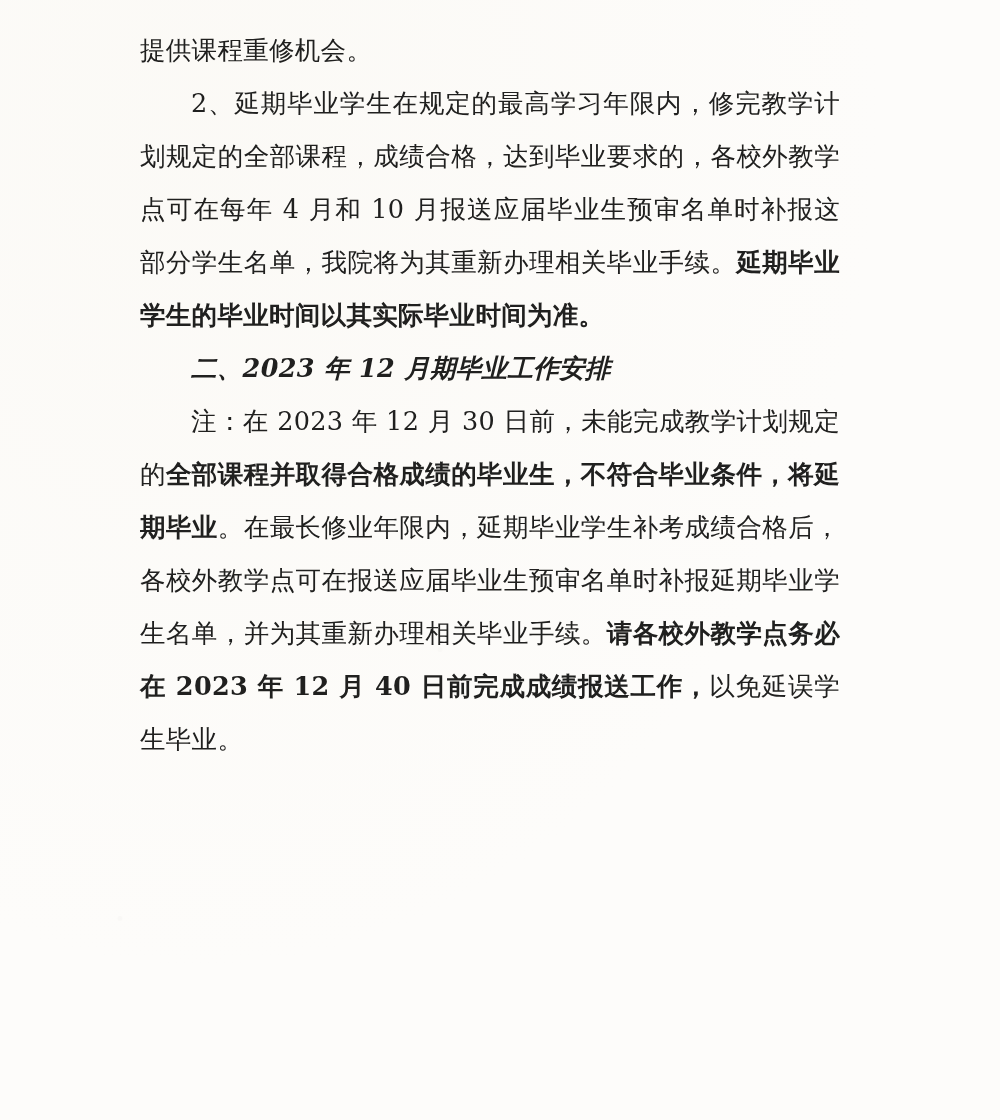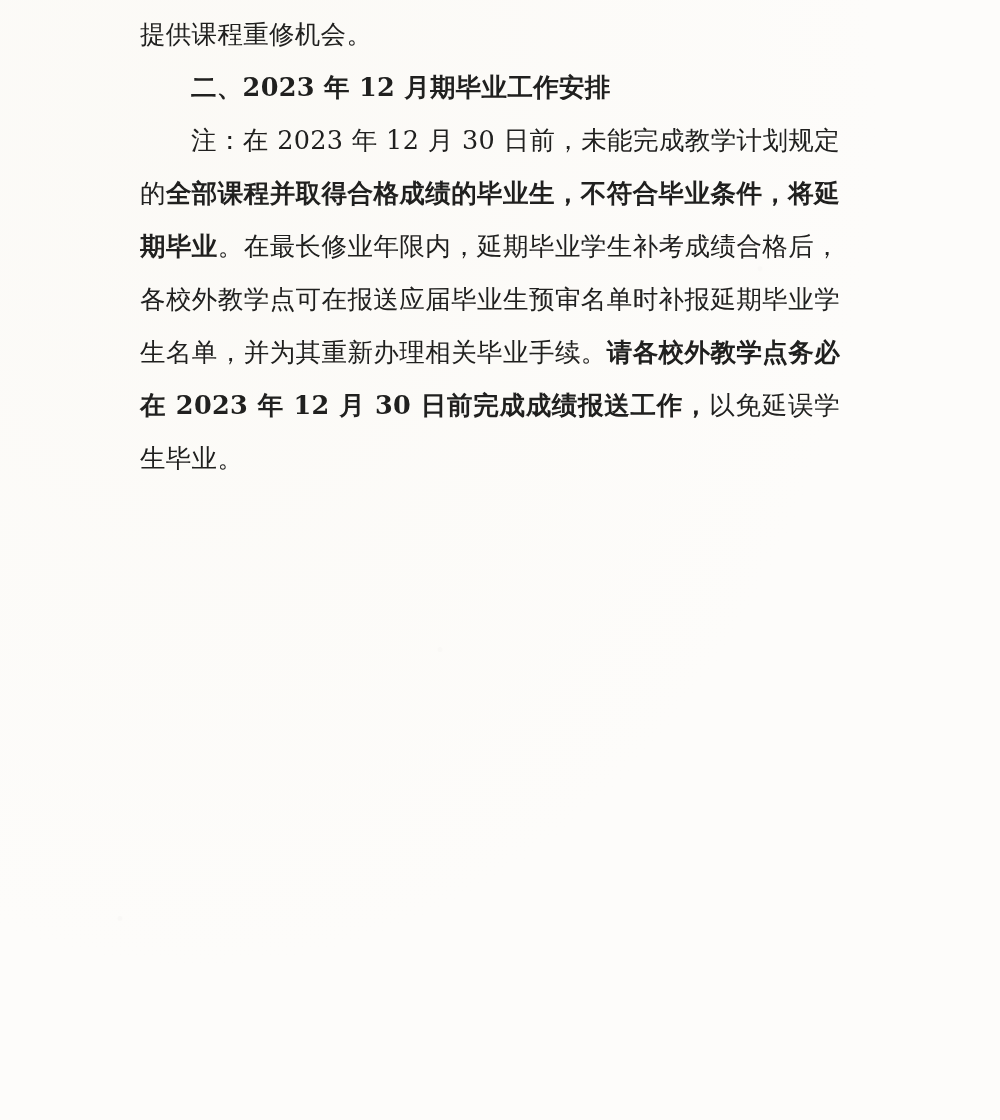--- a/index.html
+++ b/index.html
@@ -12,21 +12,21 @@
     background: #fdfcfa;
     font-family: "DejaVu Serif", "Liberation Serif", serif;
     color: #1a1a1a;
     overflow: hidden;
   }
   .page {
     position: relative;
     width: 1000px;
     height: 1120px;
     box-sizing: border-box;
-    padding: 8px 160px 0 140px;
+    padding: 24px 160px 0 140px;
     background:
       radial-gradient(ellipse at 20% 10%, rgba(250,248,243,0.6), rgba(253,252,250,0) 60%),
       #fdfcfa;
   }
   .doc-body {
     font-size: 25.5px;
     line-height: 53px;
     letter-spacing: 0.3px;
     color: #20201f;
   }
@@ -38,37 +38,39 @@
   }
   p.indent {
     text-indent: 2em;
   }
   .b {
     font-weight: bold;
   }
   .heading {
     font-weight: bold;
     text-indent: 2em;
+    font-style: italic;
   }
   
   .grain {
     position: absolute;
     inset: 0;
     pointer-events: none;
     background-image:
       radial-gradient(circle at 12% 82%, rgba(0,0,0,0.015) 0 2px, transparent 3px),
       radial-gradient(circle at 76% 24%, rgba(0,0,0,0.012) 0 2px, transparent 3px),
       radial-gradient(circle at 44% 58%, rgba(0,0,0,0.010) 0 2px, transparent 3px);
     mix-blend-mode: multiply;
     opacity: 0.8;
   }
 </style>
 </head>
 <body>
 
 <div class="page">
   <div class="doc-body">
       <p><span>提供课程重修机会。</span></p>
+      <p class="indent"><span>2、延期毕业学生在规定的最高学习年限内，修完教学计划规定的全部课程，成绩合格，达到毕业要求的，各校外教学点可在每年 4 月和 10 月报送应届毕业生预审名单时补报这部分学生名单，我院将为其重新办理相关毕业手续。</span><span class="b">延期毕业学生的毕业时间以其实际毕业时间为准。</span></p>
       <p class="heading"><span class="b">二、2023 年 12 月期毕业工作安排</span></p>
-      <p class="indent"><span>注：在 2023 年 12 月 30 日前，未能完成教学计划规定的</span><span class="b">全部课程并取得合格成绩的毕业生，不符合毕业条件，将延期毕业</span><span>。在最长修业年限内，延期毕业学生补考成绩合格后，各校外教学点可在报送应届毕业生预审名单时补报延期毕业学生名单，并为其重新办理相关毕业手续。</span><span class="b">请各校外教学点务必在 2023 年 12 月 30 日前完成成绩报送工作，</span><span>以免延误学生毕业。</span></p>
+      <p class="indent"><span>注：在 2023 年 12 月 30 日前，未能完成教学计划规定的</span><span class="b">全部课程并取得合格成绩的毕业生，不符合毕业条件，将延期毕业</span><span>。在最长修业年限内，延期毕业学生补考成绩合格后，各校外教学点可在报送应届毕业生预审名单时补报延期毕业学生名单，并为其重新办理相关毕业手续。</span><span class="b">请各校外教学点务必在 2023 年 12 月 40 日前完成成绩报送工作，</span><span>以免延误学生毕业。</span></p>
     </div>
   <div class="grain"></div>
 </div>
 
 </body></html>

